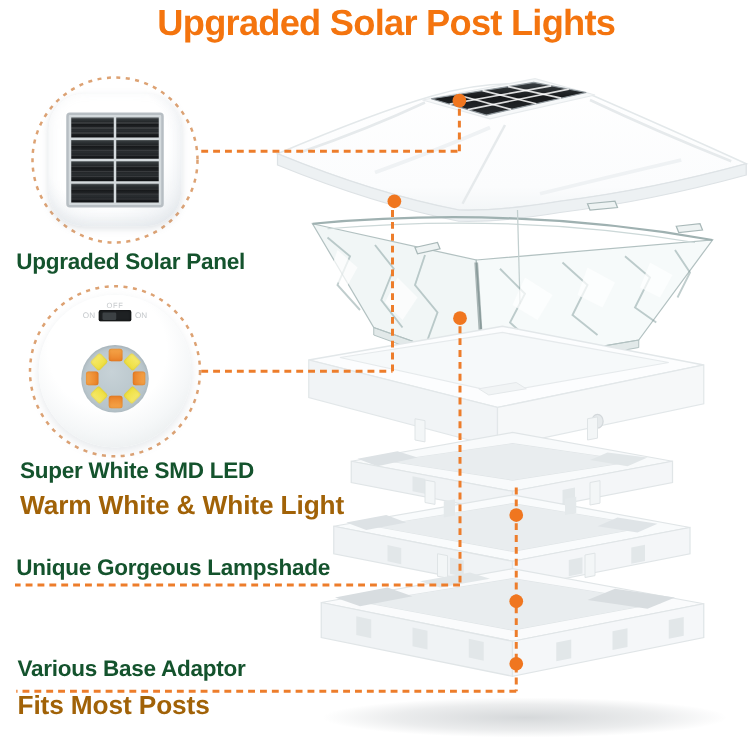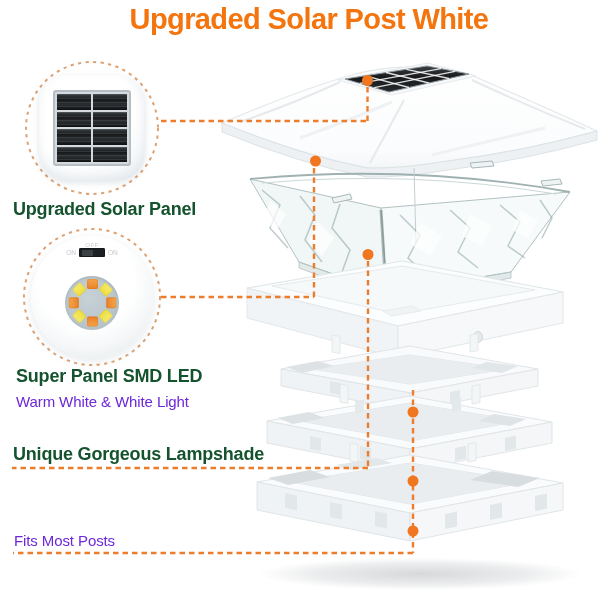--- a/index.html
+++ b/index.html
@@ -69,32 +69,32 @@
     position:absolute;left:50%;top:50%;width:11px;height:9.5px;
     margin:-4.75px 0 0 -5.5px;border-radius:2px;
     transform:rotate(var(--a)) translateY(-19px);
   }
   .led.o{background:linear-gradient(180deg,#f5a64a,#ea8128);box-shadow:inset 0 0 2px rgba(190,85,10,.55);}
   .led.y{background:linear-gradient(180deg,#f6ea6e,#eedf3e);box-shadow:inset 0 0 2px rgba(190,170,40,.6);}
 
   
   .lab{position:absolute;white-space:nowrap;}
   .lab-title{font-size:18px;font-weight:bold;color:#14532d;letter-spacing:-0.2px;}
-  .lab-sub{font-size:15px;color:#6d28d9;margin-top:6px;letter-spacing:-0.1px;}
+  .lab-sub{font-size:21px;color:#a16207;margin-top:6px;letter-spacing:-0.1px;font-weight:bold;}
   #lab-solar{left:13px;top:199px;}
   #lab-led{left:16px;top:366px;}
   #lab-shade{left:13px;top:444px;}
   #lab-base{left:14px;top:525px;}
   #lab-shade .lab-sub{margin-top:9px;}
   #lab-base .lab-sub{margin-top:7px;}
 </style>
 </head>
 <body>
 
-<h1 class="title">Upgraded Solar Post White</h1>
+<h1 class="title">Upgraded Solar Post Lights</h1>
 
 <svg class="art" viewBox="0 0 600 600" xmlns="http://www.w3.org/2000/svg">
   <defs>
     <linearGradient id="capG" x1="0" y1="58" x2="0" y2="180" gradientUnits="userSpaceOnUse">
       <stop offset="0" stop-color="#ffffff"></stop>
         <stop offset="0.75" stop-color="#fbfcfd"></stop>
         <stop offset="1" stop-color="#eef2f4"></stop>
     </linearGradient>
     <linearGradient id="pvG" x1="0" y1="64" x2="0" y2="94" gradientUnits="userSpaceOnUse">
       <stop offset="0" stop-color="#41474b"></stop>
@@ -272,23 +272,24 @@
       <i class="led y" style="--a:315deg"></i>
     </div>
   </div>
 </div>
 
 <div class="lab" id="lab-solar">
   <div class="lab-title">Upgraded Solar Panel</div>
 </div>
 
 <div class="lab" id="lab-led">
-  <div class="lab-title">Super Panel SMD LED</div>
+  <div class="lab-title">Super White SMD LED</div>
   <div class="lab-sub">Warm White &amp; White Light</div>
 </div>
 
 <div class="lab" id="lab-shade">
   <div class="lab-title">Unique Gorgeous Lampshade</div>
 </div>
 
 <div class="lab" id="lab-base">
+  <div class="lab-title">Various Base Adaptor</div>
   <div class="lab-sub">Fits Most Posts</div>
 </div>
 
 </body></html>

